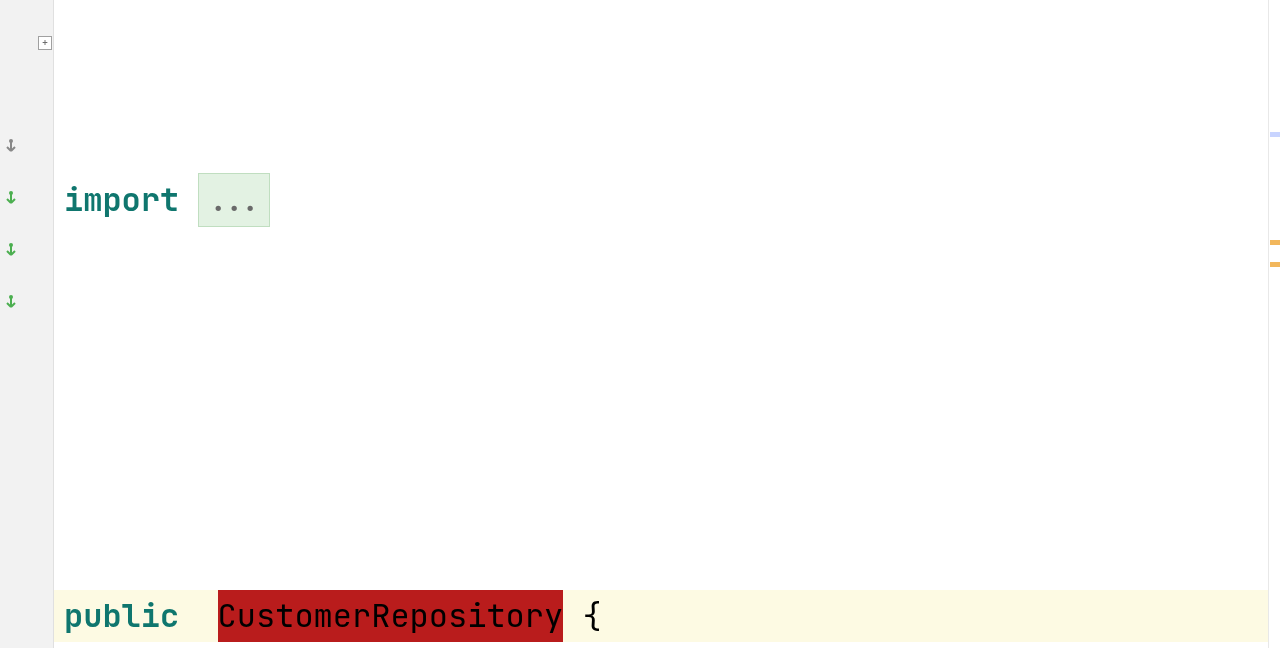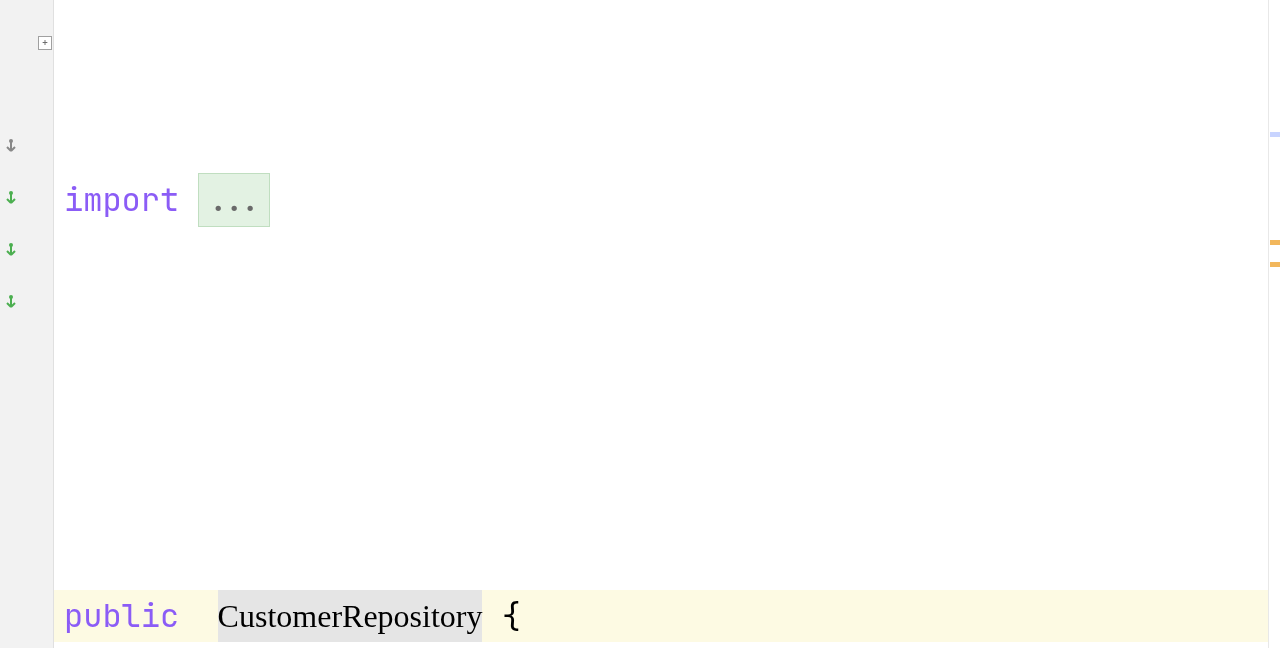--- a/index.html
+++ b/index.html
@@ -57,22 +57,22 @@
     position: relative;
     height: 52px;
     display: flex;
     align-items: center;
   }
 
   .line-highlight {
     background: #fdfae3;
   }
 
-  .kw { color: #8b5cf6; font-weight: 400; }
-  .classname-hl { background: #e5e5e5; font-family: Liberation Serif, serif; }
+  .kw { color: #0f766e; font-weight: 700; }
+  .classname-hl { background: #b91c1c; }
   .folded { background: #e3f2e3; border: 1px solid #c0dec0; padding: 0 6px; color: #6a6a6a; }
 
   .error-stripe {
     position: absolute;
     right: 0;
     top: 0;
     width: 12px;
     height: 100%;
     background: #ffffff;
     border-left: 1px solid #e8e8e8;

